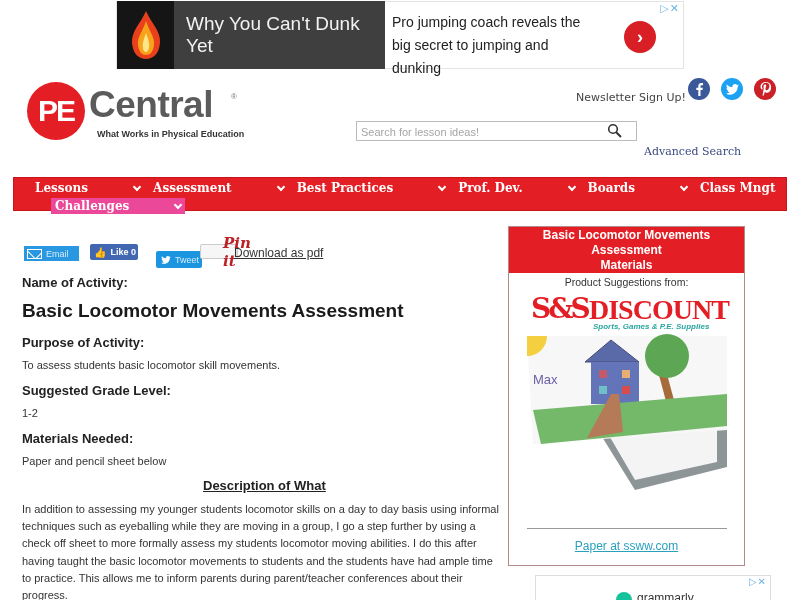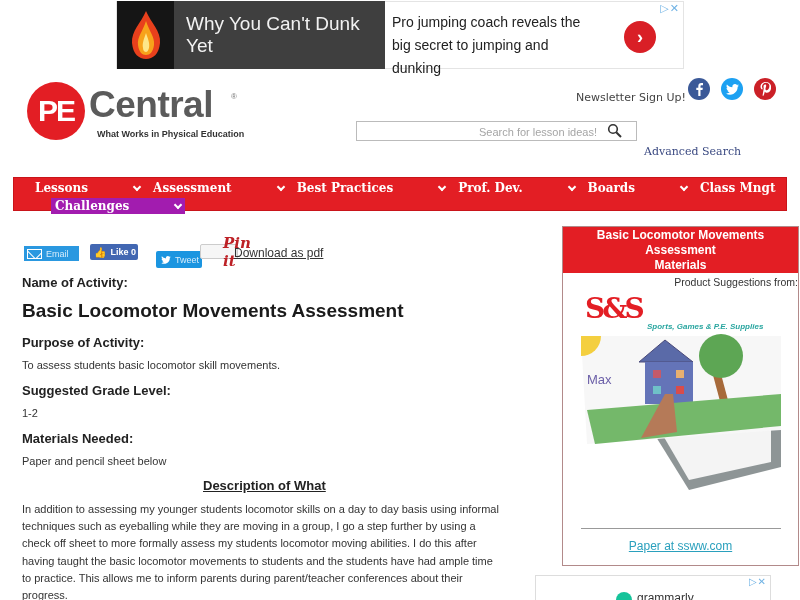--- a/index.html
+++ b/index.html
@@ -21,50 +21,50 @@
   .logo .tagline { position: absolute; left: 70px; top: 47px; font-size: 9px; font-weight: bold; color: #333; white-space: nowrap; }
 
   
   .newsletter { position: absolute; left: 576px; top: 91px; font-size: 11px; color: #444; font-family: "DejaVu Sans", sans-serif; }
   .social { position: absolute; top: 78px; width: 22px; height: 22px; border-radius: 50%; color: #fff; font-weight: bold; display: flex; align-items: center; justify-content: center; font-size: 13px; }
   .social.fb { left: 688px; background: #3b5998; }
   .social.tw { left: 721px; background: #1da1f2; }
   .social.pi { left: 754px; background: #cb2027; }
 
   .search { position: absolute; left: 356px; top: 121px; width: 281px; height: 20px; border: 1px solid #bbb; background: #fff; }
-  .search input { border: none; outline: none; width: 240px; height: 18px; padding-left: 4px; font-size: 11px; color: #999; font-family: "Liberation Sans", sans-serif; background: transparent; text-align: right; }
+  .search input { border: none; outline: none; width: 240px; height: 18px; padding-left: 4px; font-size: 11px; color: #999; font-family: "Liberation Sans", sans-serif; background: transparent; }
   .search input::placeholder { color: #a5a5a5; }
   .search .mag { position: absolute; right: 13px; top: 1px; width: 16px; height: 16px; }
   .adv-search { position: absolute; left: 644px; top: 145px; font-family: "DejaVu Serif", serif; font-size: 11px; color: #3b4a82; }
 
   
   .nav { position: absolute; left: 13px; top: 177px; width: 774px; height: 34px; background: #e31e24; border: 1px solid #c9141a; }
   .nav .row1 { position: absolute; left: 21px; top: 3px; display: flex; gap: 13px; white-space: nowrap; }
   .nav .item { font-family: "DejaVu Serif", serif; font-weight: bold; font-size: 12px; color: #fff; cursor: pointer; display: flex; align-items: center; gap: 41px; }
   .nav .chev { display: inline-block; width: 6px; height: 6px; border-right: 2px solid #fff; border-bottom: 2px solid #fff; transform: rotate(45deg); margin-left: 5px; margin-top: -3px; }
-  .nav .row2 { position: absolute; left: 37px; top: 20px; background: #a21caf; padding: 0 4px 0 4px; height: 16px; display: flex; align-items: center; }
+  .nav .row2 { position: absolute; left: 37px; top: 20px; background: #ec4899; padding: 0 4px 0 4px; height: 16px; display: flex; align-items: center; }
 
   
   .share-email { position: absolute; left: 24px; top: 246px; width: 55px; height: 15px; background: #2a98e0; color: #d6ecfb; font-size: 9px; display: flex; align-items: center; padding-left: 3px; }
   .share-email .env { width: 15px; height: 10px; border: 1px solid #fff; margin-right: 4px; position: relative; overflow: hidden; }
   .share-email .env::after { content: ""; position: absolute; left: 1px; top: -6px; width: 11px; height: 11px; border: 1px solid #fff; transform: rotate(45deg); }
   .share-like { position: absolute; left: 90px; top: 244px; width: 48px; height: 16px; background: #4267b2; color: #fff; font-size: 9px; font-weight: bold; display: flex; align-items: center; padding-left: 4px; border-radius: 2px; }
   .share-tweet { position: absolute; left: 156px; top: 251px; width: 46px; height: 17px; background: #1b95e0; color: #d6ecfb; font-size: 9px; display: flex; align-items: center; padding-left: 5px; border-radius: 2px; }
   .share-pin { position: absolute; left: 200px; top: 244px; width: 31px; height: 15px; background: #f6f6f6; border: 1px solid #ccc; color: #bd2126; font-size: 15px; font-style: italic; font-weight: bold; font-family: "DejaVu Serif", serif; display: flex; align-items: center; justify-content: center; border-radius: 2px; padding-left: 36px; }
   .dl-pdf { position: absolute; left: 234px; top: 246px; font-size: 12px; color: #333; text-decoration: underline; }
   .label { position: absolute; left: 22px; font-size: 13px; font-weight: bold; color: #222; }
   .val { position: absolute; left: 22px; font-size: 11px; color: #333; }
   .title { position: absolute; left: 22px; top: 300px; font-size: 19px; font-weight: bold; color: #1a1a1a; }
   .desc-head { position: absolute; left: 203px; top: 478px; font-size: 13px; font-weight: bold; text-decoration: underline; color: #222; }
   .desc { position: absolute; left: 22px; top: 501px; width: 480px; font-size: 11px; line-height: 17.2px; color: #333; }
 
   
-  .side { position: absolute; left: 562px; top: 226px; width: 237px; height: 340px; border: 1px solid #b28a8a; background: #fff; }
+  .side { position: absolute; left: 508px; top: 226px; width: 237px; height: 340px; border: 1px solid #b28a8a; background: #fff; }
   .side .head { background: #e31e24; color: #fff; font-weight: bold; font-size: 12px; text-align: center; line-height: 15px; padding: 1px 0 3px 0; height: 46px; }
-  .side .from { text-align: right; font-size: 10.5px; color: #333; margin-top: 3px; }
+  .side .from { text-align: center; font-size: 10.5px; color: #333; margin-top: 3px; }
   .side .ss-logo { position: relative; height: 40px; margin-top: 4px; }
   .side .ss { position: absolute; left: 22px; top: 0; font-family: "DejaVu Serif", serif; font-weight: bold; font-size: 28px; color: #e31e24; letter-spacing: -3px; text-align: center; }
   .side .disc { position: absolute; left: 80px; top: 2px; font-family: "Liberation Serif", serif; font-weight: bold; font-size: 28px; color: #e31e24; letter-spacing: -1px; }
   .side .sub { position: absolute; left: 84px; top: 30px; font-size: 8px; color: #2aa6a0; font-style: italic; font-weight: bold; }
   .side .product { position: relative; margin: 0 auto; width: 200px; height: 197px; margin-top: 0; border-bottom: 1px solid #999; }
   .side .link { text-align: center; font-size: 12px; color: #2aa0bd; text-decoration: underline; margin-top: 10px; }
 
   .ad-bottom { position: absolute; left: 535px; top: 575px; width: 236px; height: 30px; border: 1px solid #ddd; background: #fff; }
   .ad-bottom .adchoices { position: absolute; right: 3px; top: 0; font-size: 10px; color: #6fb2e4; letter-spacing: 1px; }
   .ad-bottom .gr-icon { position: absolute; left: 80px; top: 16px; width: 16px; height: 16px; border-radius: 50%; background: #15c39a; }
@@ -201,20 +201,21 @@
 
 <div class="side">
   <div class="head">
     <div>Basic Locomotor Movements</div>
     <div>Assessment</div>
     <div>Materials</div>
   </div>
   <div class="from">Product Suggestions from:</div>
   <div class="ss-logo">
     <span class="ss">S&amp;S</span>
+    <span class="disc">DISCOUNT</span>
     <span class="sub">Sports, Games &amp; P.E. Supplies</span>
   </div>
   <div class="product">
     <svg width="200" height="197" viewBox="0 0 200 197">
 
       <polygon points="72,100 200,80 200,135 108,158" fill="#8e9596"></polygon>
       <polygon points="80,100 190,84 190,130 108,148" fill="#f4f4f4"></polygon>
 
       <polygon points="0,4 200,4 200,98 6,112" fill="#f7f7f7"></polygon>
 

